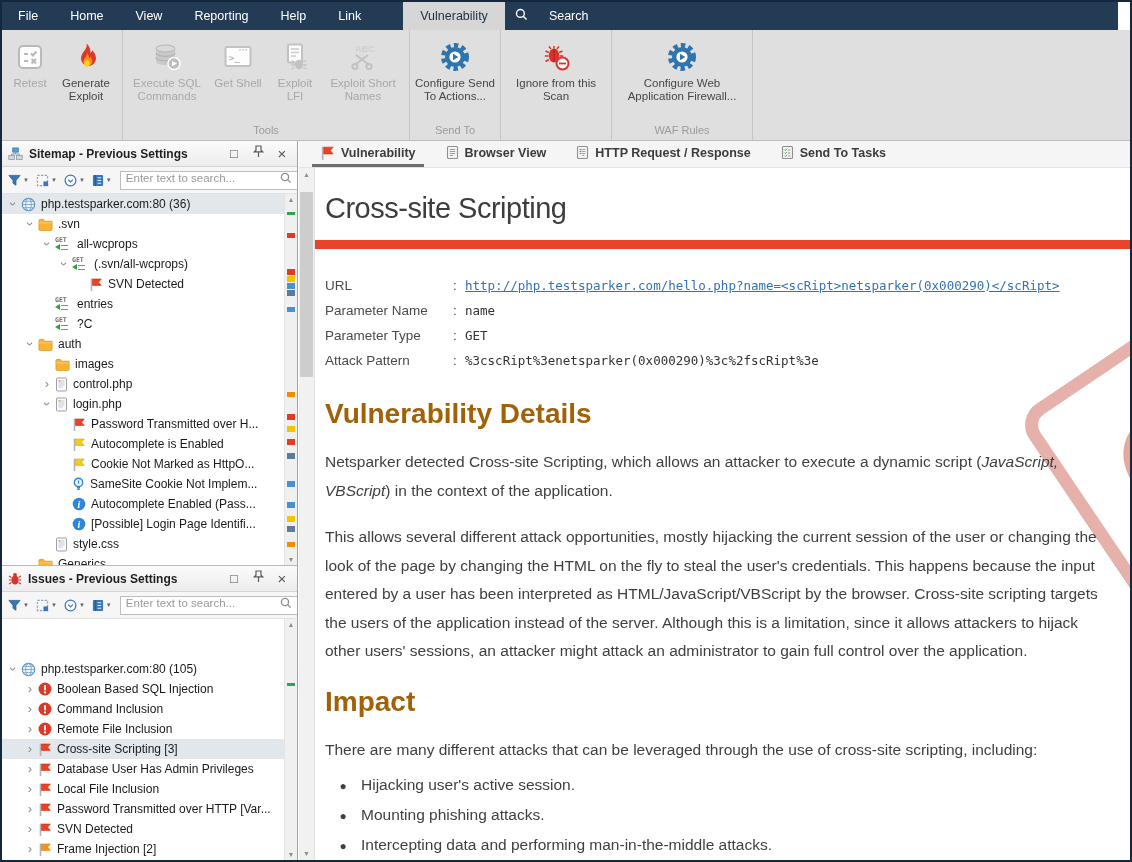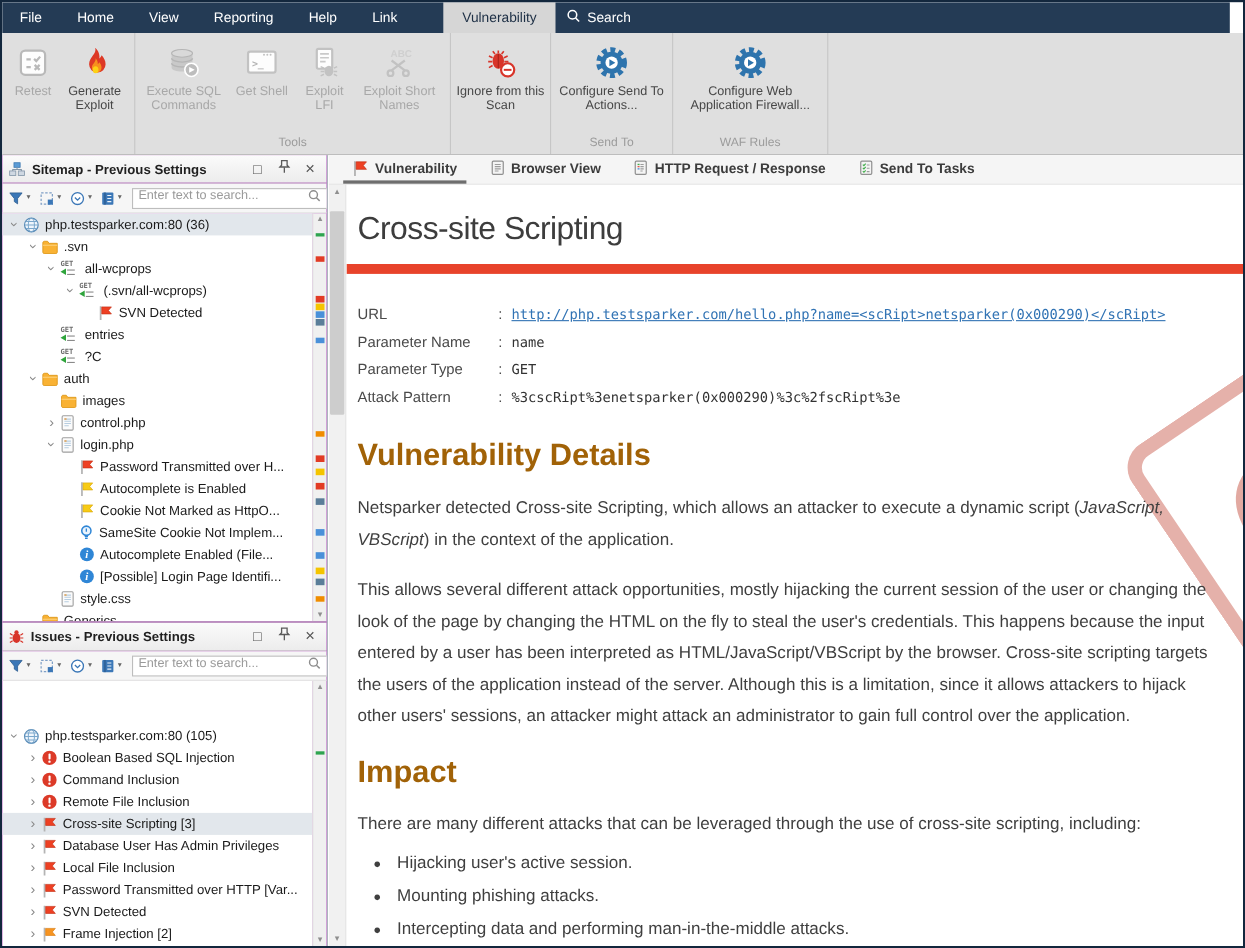--- a/index.html
+++ b/index.html
@@ -3,21 +3,21 @@
 <meta charset="utf-8">
 <style>
   * { margin:0; padding:0; box-sizing:border-box; }
   html,body { width:1132px; height:862px; background:#fff; font-family:"Liberation Sans",sans-serif; }
   #window { position:relative; width:1132px; height:862px; background:#fff; border:2px solid #13273d; overflow:hidden; }
 
   
   #menubar { position:absolute; left:0; top:0; right:12px; height:28px; background:#243b55; display:flex; align-items:stretch; }
   .mitem { display:flex; align-items:center; padding:0 16px; color:#fff; font-size:12.5px; cursor:default; }
   .mitem.active { background:#d6d6d6; color:#1d2f45; margin-left:26px; padding:0 17px; }
-  .mitem.msearch { padding:0 10px; gap:6px; }
+  .mitem.msearch { padding:0 10px; gap:21px; }
 
   
   #ribbon { position:absolute; left:0; top:28px; right:0; height:111px; background:#dfdfdf; border-bottom:1px solid #bdbdbd; display:flex; }
   .rgroup { display:flex; flex-direction:column; border-right:1px solid #c6c6c6; padding:2px 4px 0; }
   .rbtns { display:flex; flex:1; }
   .rbtn { display:flex; flex-direction:column; align-items:center; padding-top:5px; }
   .ricon { height:40px; display:flex; align-items:center; justify-content:center; }
   .rlabel { font-size:11.5px; line-height:13px; text-align:center; color:#474747; }
   .rbtn.disabled .rlabel { color:#a8a8a8; }
   .rgrouplabel { height:17px; font-size:11px; color:#9b9b9b; text-align:center; line-height:15px; }
@@ -189,49 +189,49 @@
             </div>
             <div class="rlabel">Exploit Short Names</div>
           </div>
         </div>
         <div class="rgrouplabel">Tools</div>
       </div>
       <div class="rgroup">
         <div class="rbtns">
           <div class="rbtn">
             <div class="ricon">
+              <svg width="34" height="34" viewBox="0 0 34 34">
+                <circle cx="17" cy="17" r="11" fill="none" stroke="#2e74ad" stroke-width="6" stroke-dasharray="4.2 3"></circle>
+                <circle cx="17" cy="17" r="10" fill="#2e74ad"></circle>
+                <circle cx="17" cy="17" r="5.6" fill="#fff"></circle>
+                <path d="M15 13.8l5.4 3.2-5.4 3.2z" fill="#2e74ad"></path>
+              </svg>
+            </div>
+            <div class="rlabel">Configure Send To Actions...</div>
+          </div>
+        </div>
+        <div class="rgrouplabel">Send To</div>
+      </div>
+      <div class="rgroup">
+        <div class="rbtns">
+          <div class="rbtn">
+            <div class="ricon">
               <svg width="30" height="30" viewBox="0 0 30 30">
                 <ellipse cx="13" cy="13.5" rx="5.2" ry="7" fill="#d8352a"></ellipse>
                 <path d="M13 6.5V4M10 7 8 4.5M16 7l2-2.5" stroke="#d8352a" stroke-width="1.5"></path>
                 <path d="M7.8 10.5 4.5 9M7.5 14H3.8M7.8 17.5 4.5 19.5M18.2 10.5 21.5 9M18.5 14h3.7M18.2 17.5l3.3 2" stroke="#d8352a" stroke-width="1.5"></path>
                 <path d="M13 7v13" stroke="#a82318"></path>
                 <circle cx="21.5" cy="21.5" r="6" fill="#fff" stroke="#d8352a" stroke-width="2"></circle>
                 <rect x="18" y="20.6" width="7" height="1.8" fill="#d8352a"></rect>
               </svg>
             </div>
             <div class="rlabel">Ignore from this Scan</div>
           </div>
         </div>
         <div class="rgrouplabel"></div>
-      </div>
-      <div class="rgroup">
-        <div class="rbtns">
-          <div class="rbtn">
-            <div class="ricon">
-              <svg width="34" height="34" viewBox="0 0 34 34">
-                <circle cx="17" cy="17" r="11" fill="none" stroke="#2e74ad" stroke-width="6" stroke-dasharray="4.2 3"></circle>
-                <circle cx="17" cy="17" r="10" fill="#2e74ad"></circle>
-                <circle cx="17" cy="17" r="5.6" fill="#fff"></circle>
-                <path d="M15 13.8l5.4 3.2-5.4 3.2z" fill="#2e74ad"></path>
-              </svg>
-            </div>
-            <div class="rlabel">Configure Send To Actions...</div>
-          </div>
-        </div>
-        <div class="rgrouplabel">Send To</div>
       </div>
       <div class="rgroup">
         <div class="rbtns">
           <div class="rbtn">
             <div class="ricon">
               <svg width="34" height="34" viewBox="0 0 34 34">
                 <circle cx="17" cy="17" r="11" fill="none" stroke="#2e74ad" stroke-width="6" stroke-dasharray="4.2 3"></circle>
                 <circle cx="17" cy="17" r="10" fill="#2e74ad"></circle>
                 <circle cx="17" cy="17" r="5.6" fill="#fff"></circle>
                 <path d="M15 13.8l5.4 3.2-5.4 3.2z" fill="#2e74ad"></path>
@@ -478,21 +478,21 @@
             <span class="tlabel">SameSite Cookie Not Implem...</span>
           </div>
           <div class="trow" style="padding-left: 55px;">
             <span class="chev none">›</span>
             <span class="ticon">
               <svg width="14" height="14" viewBox="0 0 14 14">
                 <circle cx="7" cy="7" r="6.3" fill="#2f86d6"></circle>
                 <text x="7" y="10.6" text-anchor="middle" font-family="Liberation Serif,serif" font-size="10" font-weight="bold" font-style="italic" fill="#fff">i</text>
               </svg>
             </span>
-            <span class="tlabel">Autocomplete Enabled (File...</span>
+            <span class="tlabel">Autocomplete Enabled (Pass...</span>
           </div>
           <div class="trow" style="padding-left: 55px;">
             <span class="chev none">›</span>
             <span class="ticon">
               <svg width="14" height="14" viewBox="0 0 14 14">
                 <circle cx="7" cy="7" r="6.3" fill="#2f86d6"></circle>
                 <text x="7" y="10.6" text-anchor="middle" font-family="Liberation Serif,serif" font-size="10" font-weight="bold" font-style="italic" fill="#fff">i</text>
               </svg>
             </span>
             <span class="tlabel">[Possible] Login Page Identifi...</span>

